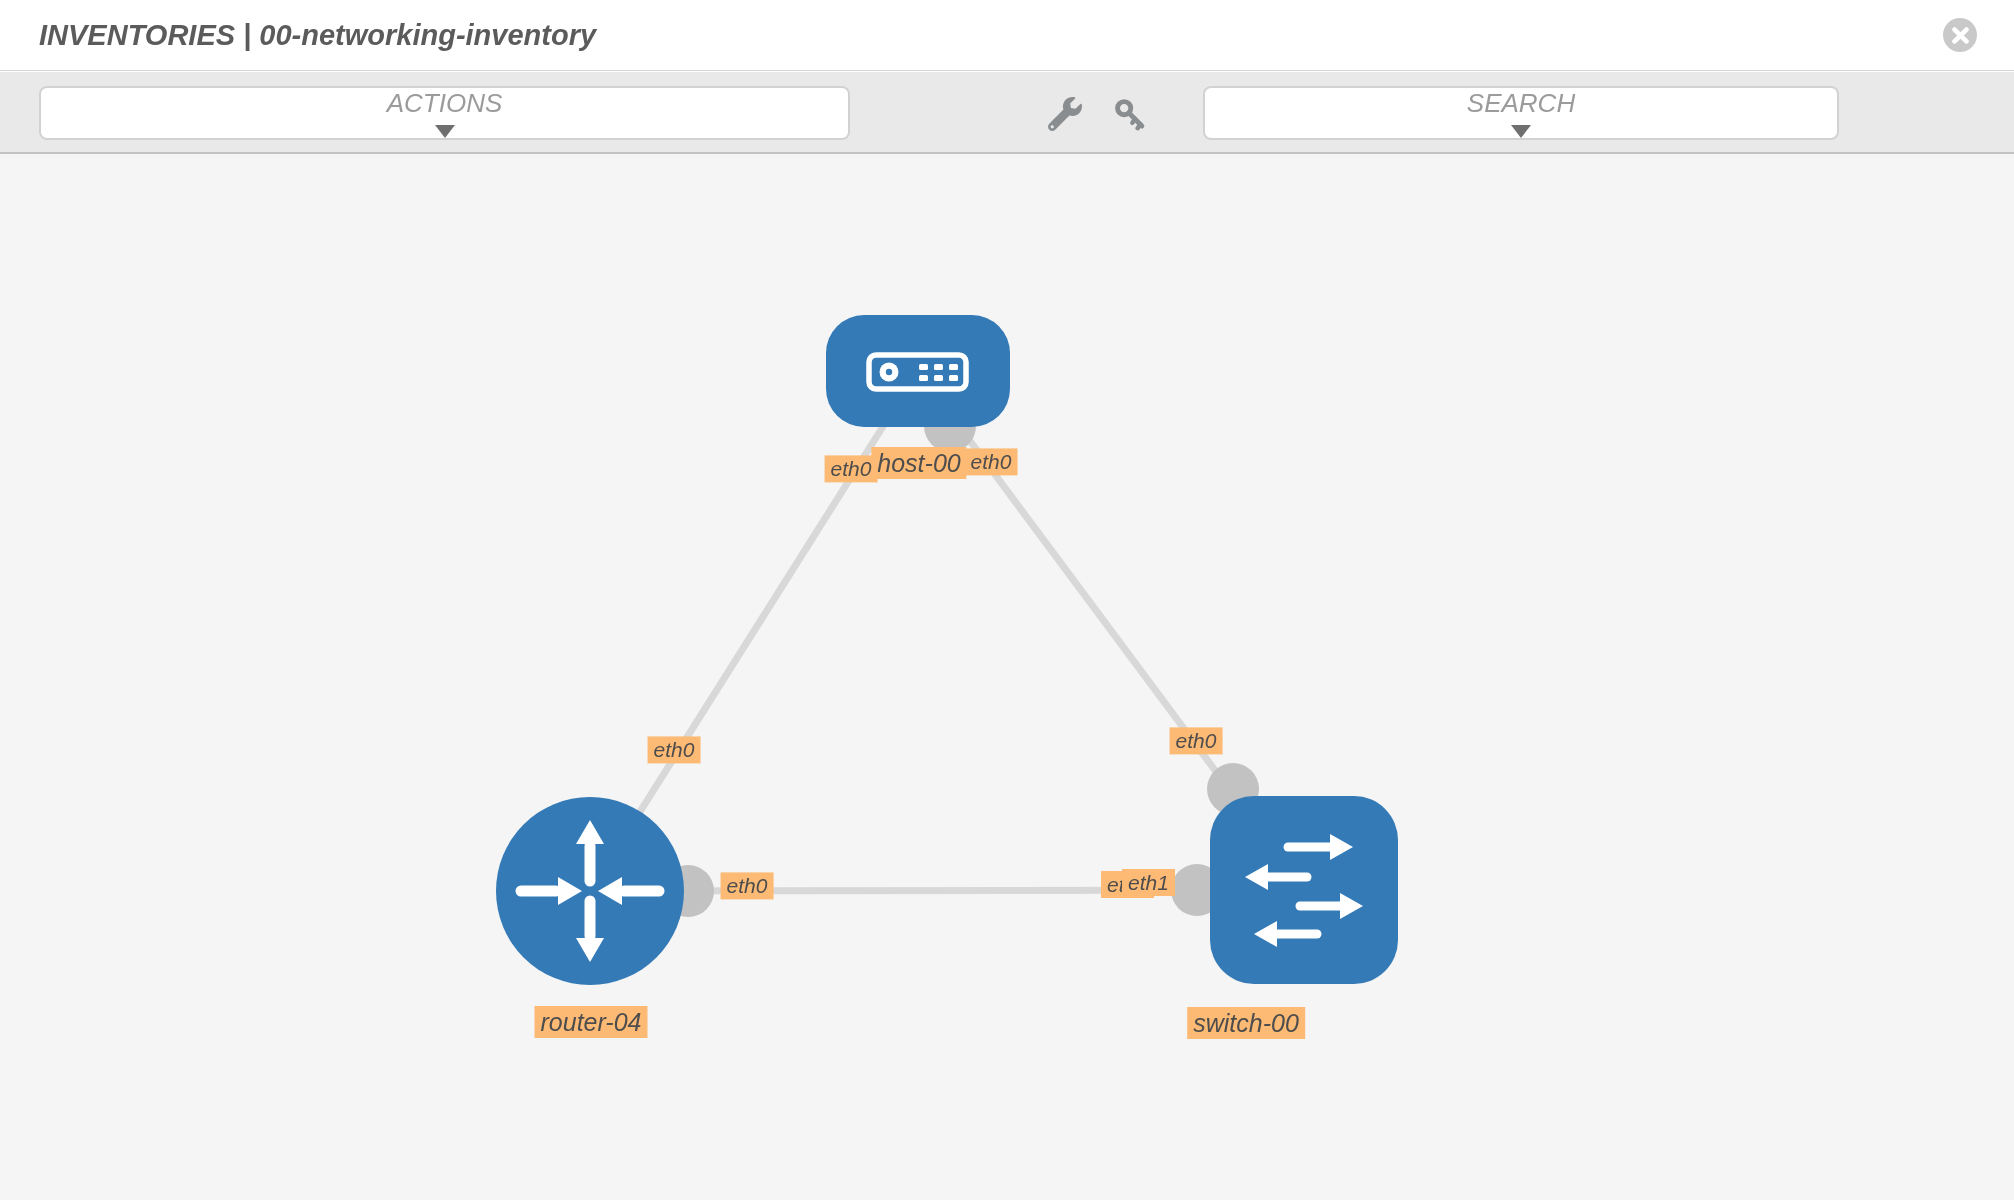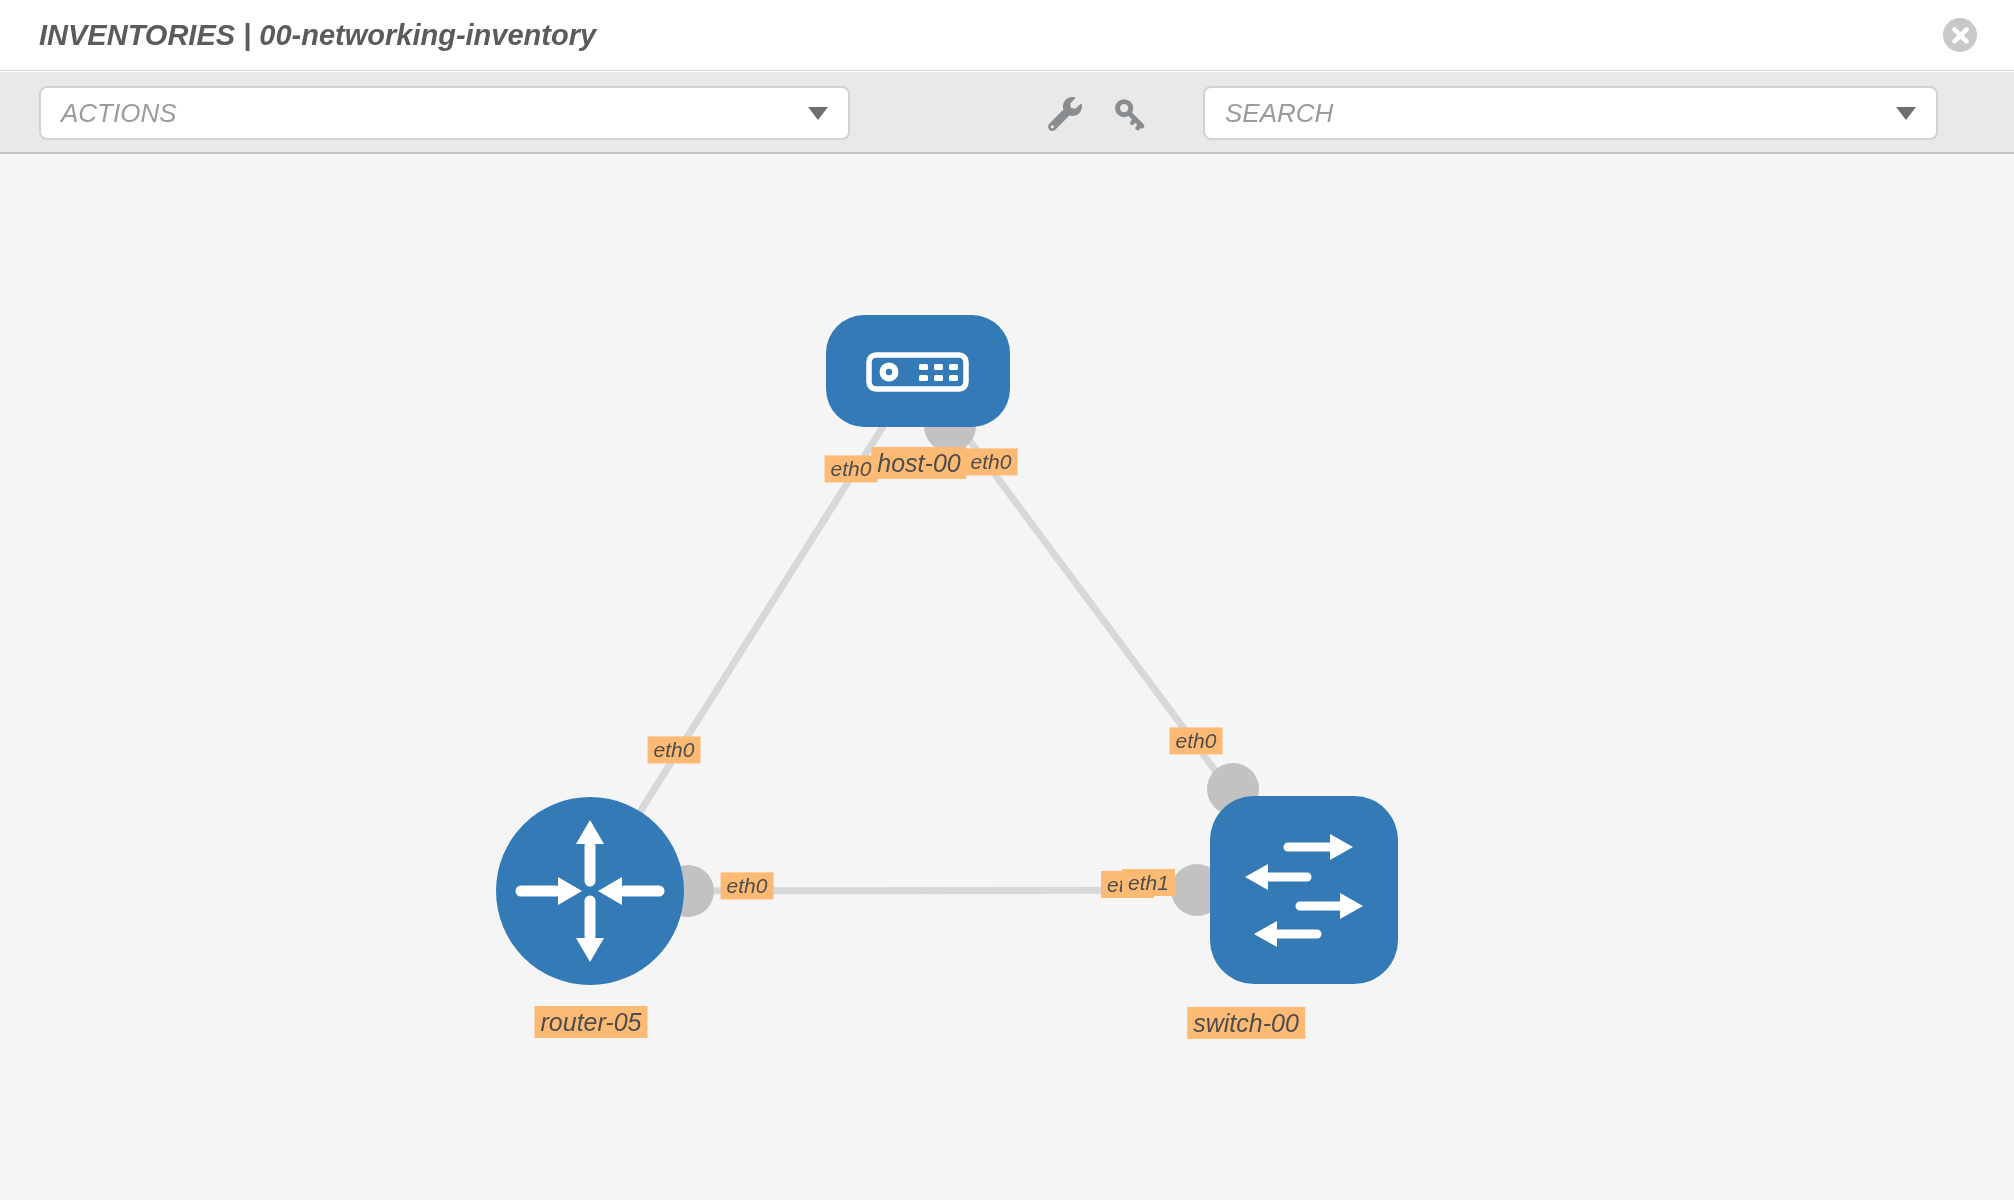--- a/index.html
+++ b/index.html
@@ -13,23 +13,23 @@
   .header h1 { margin-left:39px; font-size:29px; font-weight:bold; color:#5b5b5b; }
   .close-btn { position:absolute; right:37px; top:18px; width:34px; height:34px;
     border:none; border-radius:50%; background:#c9c9c9; cursor:pointer;
     display:flex; align-items:center; justify-content:center; }
 
   
   .toolbar { position:absolute; top:72px; left:0; right:0; height:82px;
     background:#e9e9e9; border-bottom:2px solid #c3c3c3; }
   .dropdown { position:absolute; top:14px; height:54px; background:#fff;
     border:2px solid #d2d2d2; border-radius:8px; display:flex; align-items:center;
-    justify-content:space-between; padding:0 20px; font-size:26px; color:#9b9b9b; cursor:pointer; }
+    justify-content:space-between; padding:0 20px; font-size:26px; color:#9b9b9b; cursor:pointer;flex-direction:column; }
   .dropdown.actions { left:39px;  width:811px; }
-  .dropdown.search  { left:1203px; width:735px; }
+  .dropdown.search  { left:1203px; width:636px; }
   .caret { width:0; height:0; border-left:10px solid transparent;
     border-right:10px solid transparent; border-top:13px solid #6f6f6f; }
   .tool-btn { position:absolute; top:25px; width:36px; height:36px; border:none;
     background:transparent; cursor:pointer; padding:0; }
   .tool-btn.wrench { left:1047px; }
   .tool-btn.key    { left:1112px; }
 
   
   .canvas { position:absolute; top:154px; left:0; width:2014px; height:1046px;
     background:#f5f5f5; }
@@ -142,21 +142,21 @@
           <polygon points="1245,723 1268,710 1268,736" stroke="none"></polygon>
           <line x1="1300" y1="752" x2="1342" y2="752"></line>
           <polygon points="1363,752 1340,739 1340,765" stroke="none"></polygon>
           <line x1="1317" y1="780" x2="1275" y2="780"></line>
           <polygon points="1254,780 1277,767 1277,793" stroke="none"></polygon>
         </g>
       </g>
     </svg>
 
     <div class="chip node-label centered" style="left:919px; top:301px;">host-00</div>
-    <div class="chip node-label centered" style="left:591px; top:860px;">router-05</div>
+    <div class="chip node-label centered" style="left:591px; top:860px;">router-04</div>
     <div class="chip node-label centered" style="left:1246px; top:861px;">switch-00</div>
 
     <div class="chip if-label centered" style="left:851px; top:315px;">eth0</div>
     <div class="chip if-label centered" style="left:991px; top:308px;">eth0</div>
     <div class="chip if-label centered" style="left:674px; top:596px;">eth0</div>
     <div class="chip if-label centered" style="left:1196px; top:587px;">eth0</div>
     <div class="chip if-label centered" style="left:747px; top:732px;">eth0</div>
     <div class="chip if-label" style="left:1101px; top:717px; z-index:1;">eth0</div>
     <div class="chip if-label" style="left:1122px; top:715px; z-index:2;">eth1</div>
 

